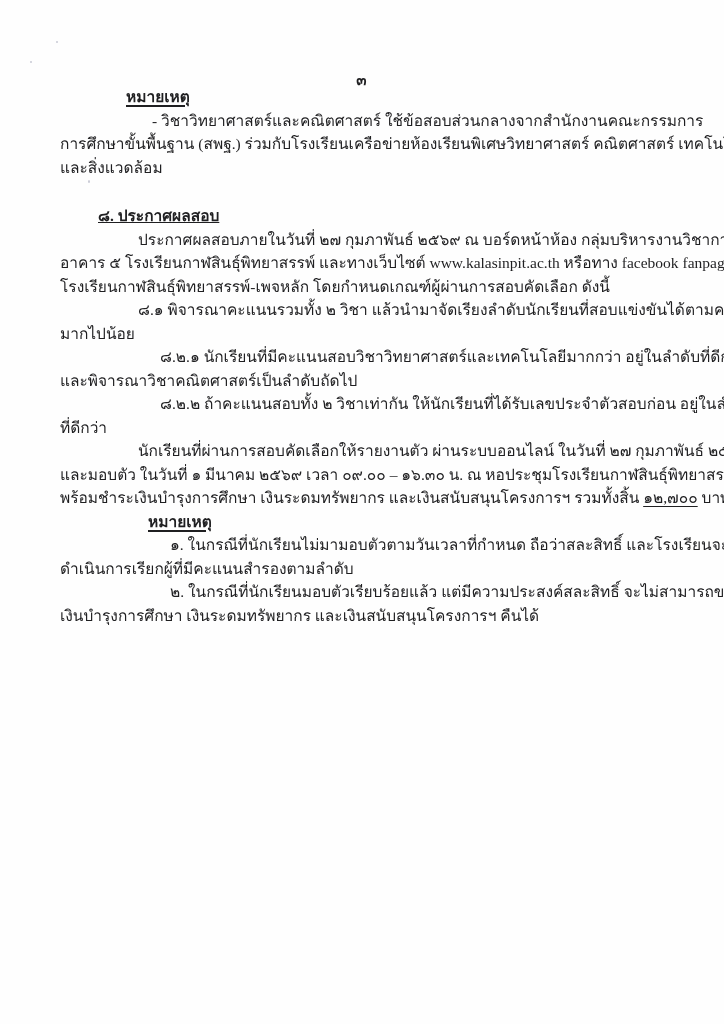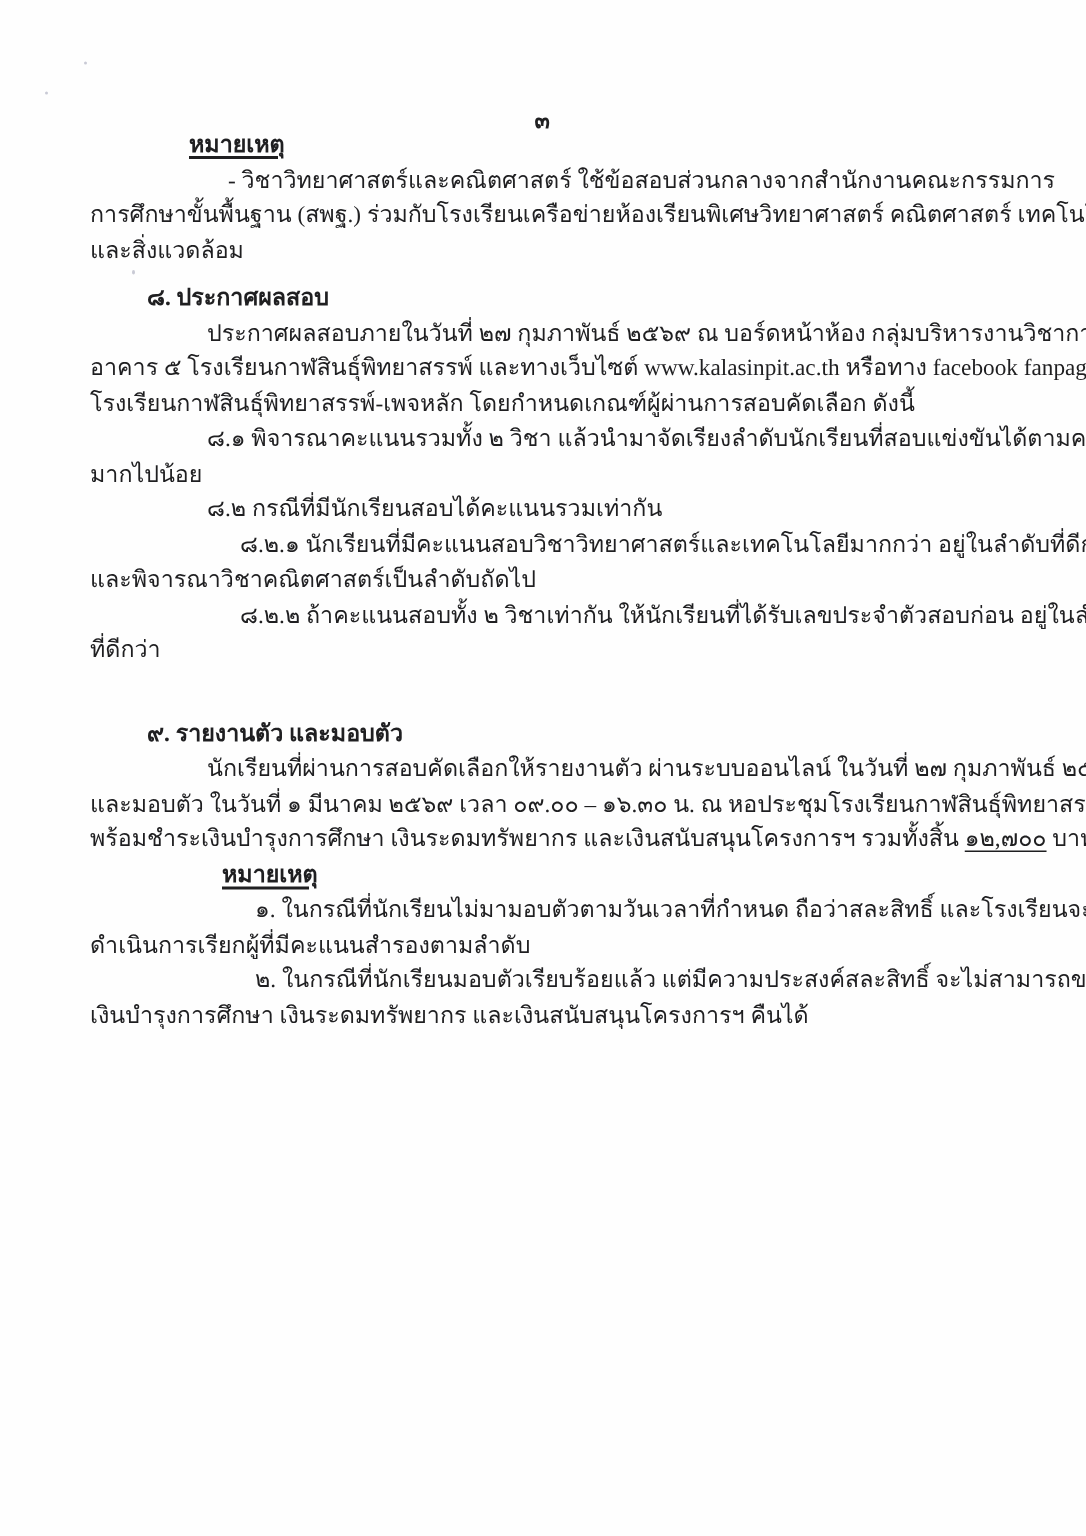--- a/index.html
+++ b/index.html
@@ -46,21 +46,21 @@
   
   .ind-margin   { margin-left: 0; }
   .ind-notehead { margin-left: 66px; }
   .ind-dash     { margin-left: 92px; }
   .ind-sechead  { margin-left: 38px; }
   .ind-para     { margin-left: 78px; }
   .ind-sub      { margin-left: 100px; }
   .ind-notehead2{ margin-left: 88px; }
   .ind-numbered { margin-left: 110px; }
   
-  .gap-sec8 { margin-top: 8px; }
+  .gap-sec8 { margin-top: 25px; text-decoration: underline; }
   .gap-sec9 { margin-top: 32px; }
   .b { font-weight: 700; }
   .u { text-decoration: underline; text-underline-offset: 3px; text-decoration-thickness: 1.5px; }
   .amount { font-weight: 400; text-decoration: underline; text-underline-offset: 3px; }
   
   .speck {
     position: absolute;
     border-radius: 50%;
     background: #8a8ba4;
     opacity: 0.45;
@@ -86,27 +86,25 @@
     <div class="line ind-dash">- วิชาวิทยาศาสตร์และคณิตศาสตร์ ใช้ข้อสอบส่วนกลางจากสำนักงานคณะกรรมการ</div>
     <div class="line ind-margin">การศึกษาขั้นพื้นฐาน (สพฐ.) ร่วมกับโรงเรียนเครือข่ายห้องเรียนพิเศษวิทยาศาสตร์ คณิตศาสตร์ เทคโนโลยี</div>
     <div class="line ind-margin">และสิ่งแวดล้อม</div>
 
     <div class="line ind-sechead b gap-sec8">๘. ประกาศผลสอบ</div>
     <div class="line ind-para">ประกาศผลสอบภายในวันที่ ๒๗ กุมภาพันธ์ ๒๕๖๙  ณ บอร์ดหน้าห้อง กลุ่มบริหารงานวิชาการ</div>
     <div class="line ind-margin">อาคาร ๕  โรงเรียนกาฬสินธุ์พิทยาสรรพ์ และทางเว็บไซต์ www.kalasinpit.ac.th หรือทาง facebook fanpage :</div>
     <div class="line ind-margin">โรงเรียนกาฬสินธุ์พิทยาสรรพ์-เพจหลัก โดยกำหนดเกณฑ์ผู้ผ่านการสอบคัดเลือก ดังนี้</div>
     <div class="line ind-para">๘.๑ พิจารณาคะแนนรวมทั้ง ๒ วิชา แล้วนำมาจัดเรียงลำดับนักเรียนที่สอบแข่งขันได้ตามคะแนนจาก</div>
     <div class="line ind-margin">มากไปน้อย</div>
-    <div class="line ind-para">๘.๒ กรณีที่มีนักเรียนสอบได้คะแนนรวมเท่ากัน</div>
     <div class="line ind-sub">๘.๒.๑ นักเรียนที่มีคะแนนสอบวิชาวิทยาศาสตร์และเทคโนโลยีมากกว่า อยู่ในลำดับที่ดีกว่า</div>
     <div class="line ind-margin">และพิจารณาวิชาคณิตศาสตร์เป็นลำดับถัดไป</div>
     <div class="line ind-sub">๘.๒.๒ ถ้าคะแนนสอบทั้ง ๒ วิชาเท่ากัน ให้นักเรียนที่ได้รับเลขประจำตัวสอบก่อน อยู่ในลำดับ</div>
     <div class="line ind-margin">ที่ดีกว่า</div>
 
-    <div class="line ind-sechead b gap-sec9">๙. รายงานตัว และมอบตัว</div>
     <div class="line ind-para">นักเรียนที่ผ่านการสอบคัดเลือกให้รายงานตัว ผ่านระบบออนไลน์ ในวันที่ ๒๗ กุมภาพันธ์ ๒๕๖๙</div>
     <div class="line ind-margin">และมอบตัว ในวันที่ ๑ มีนาคม ๒๕๖๙ เวลา ๐๙.๐๐ – ๑๖.๓๐ น. ณ หอประชุมโรงเรียนกาฬสินธุ์พิทยาสรรพ์</div>
     <div class="line ind-margin"><span>พร้อมชำระเงินบำรุงการศึกษา เงินระดมทรัพยากร และเงินสนับสนุนโครงการฯ  รวมทั้งสิ้น </span><span class="amount">๑๒,๗๐๐</span><span> บาท</span></div>
 
     <div class="line ind-notehead2 b u">หมายเหตุ</div>
     <div class="line ind-numbered">๑. ในกรณีที่นักเรียนไม่มามอบตัวตามวันเวลาที่กำหนด ถือว่าสละสิทธิ์  และโรงเรียนจะ</div>
     <div class="line ind-margin">ดำเนินการเรียกผู้ที่มีคะแนนสำรองตามลำดับ</div>
     <div class="line ind-numbered">๒. ในกรณีที่นักเรียนมอบตัวเรียบร้อยแล้ว แต่มีความประสงค์สละสิทธิ์ จะไม่สามารถขอรับ</div>
     <div class="line ind-margin">เงินบำรุงการศึกษา เงินระดมทรัพยากร และเงินสนับสนุนโครงการฯ คืนได้</div>
 

